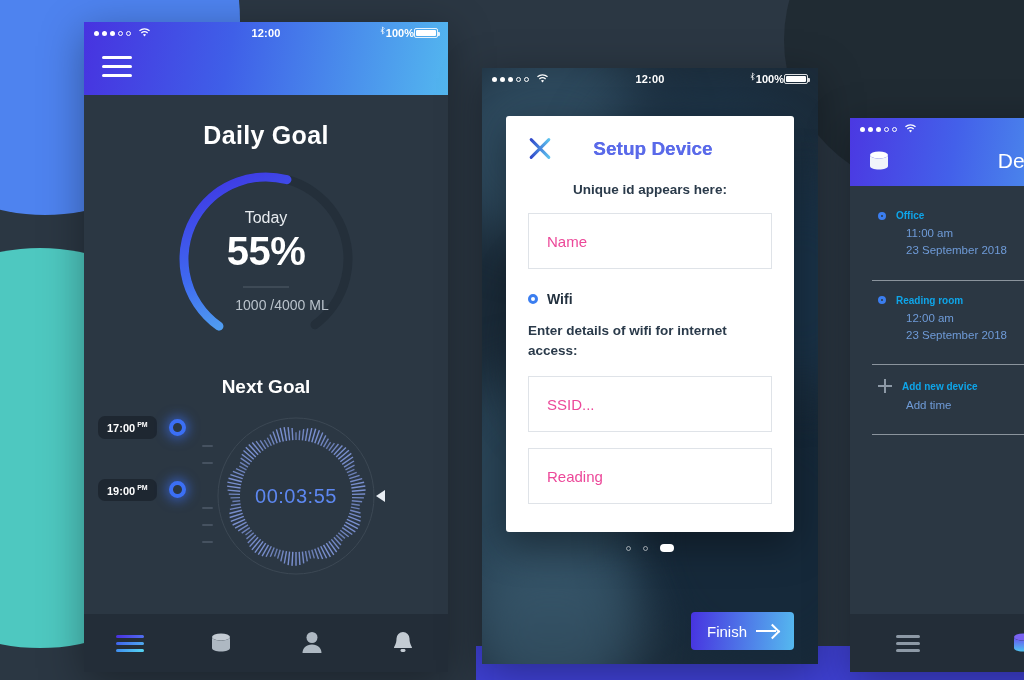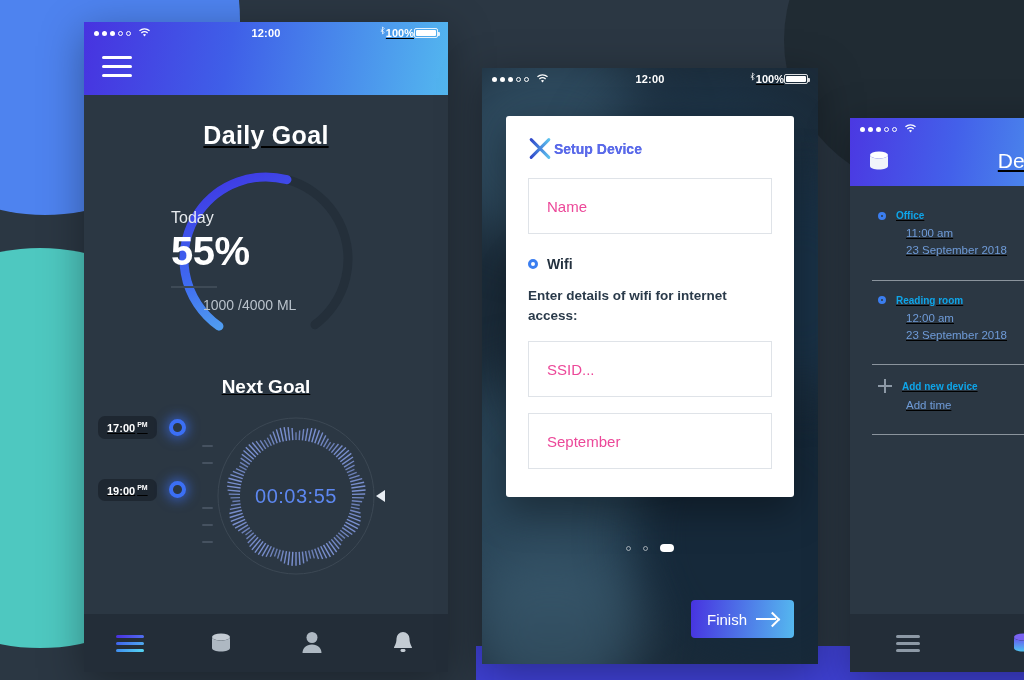--- a/index.html
+++ b/index.html
@@ -39,21 +39,21 @@
     background:#4042d8;
   }
   .block-indigo-left {
     position:absolute; left:-40px; top:-40px;
     width:120px; height:150px;
     background:#4e83ef;
   }
 
   
   .phone { position:absolute; overflow:hidden; background:#2b3743;
-           box-shadow:0 10px 40px rgba(0,0,0,.35);text-decoration:underline; }
+           box-shadow:0 10px 40px rgba(0,0,0,.35); }
 
   
   .statusbar { height:22px; display:flex; align-items:center;
                padding:0 10px; color:#fff; font-size:11px; font-weight:bold;
                position:relative; }
   .sb-dots { display:flex; gap:3px; align-items:center; }
   .sb-dot { width:5px; height:5px; border-radius:50%; background:#fff; }
   .sb-dot.hollow { background:transparent; border:1px solid #fff; width:5px; height:5px; }
   .sb-wifi { margin-left:7px; width:13px; height:10px; position:relative; }
   .sb-time { position:absolute; left:0; right:0; text-align:center;
@@ -72,21 +72,21 @@
   .p1-hdr-inner { padding:12px 0 0 18px; }
   .burger { width:30px; cursor:pointer; }
   .burger span { display:block; height:3px; background:#fff; border-radius:2px; margin-bottom:6px; }
   .burger span:last-child { margin-bottom:0; }
 
   .p1-body { height:519px; position:relative; }
   .p1-title { text-align:center; color:#fff; font-size:25px; font-weight:bold;
               letter-spacing:.3px; padding-top:26px; }
   .gauge-wrap { position:relative; width:190px; height:190px; margin:14px auto 0; }
   .gauge-center { position:absolute; inset:0; display:flex; flex-direction:column;
-                  justify-content:center; }
+                  align-items:center; justify-content:center; }
   .g-today { color:#e7ebef; font-size:16px; margin-top:4px; }
   .g-pct { color:#fff; font-size:40px; font-weight:bold; letter-spacing:-.5px; margin-top:2px;}
   .g-rule { width:46px; height:2px; background:#3e4a56; margin-top:12px; }
   .g-ml { color:#b9c2cb; font-size:14px; margin-top:9px;margin-left:32px; }
 
   .p1-title2 { text-align:center; color:#fff; font-size:19px; font-weight:bold;
                margin-top:22px; }
 
   .timerrow { display:flex; align-items:flex-start; margin-top:18px; padding-left:14px; }
   .tcol { width:110px; }
@@ -124,39 +124,39 @@
   .p2-top { position:relative; }
   .p2-card { position:absolute; left:24px; top:48px; width:288px;
              background:#fff; border-radius:3px; padding:20px 22px 28px;
              box-shadow:0 14px 38px rgba(0,0,0,.35); }
   .p2-cardhead { display:flex; align-items:center; }
   .xicon { width:26px; height:26px; position:relative; cursor:pointer; flex:none; }
   .xicon i { position:absolute; left:-2px; top:11px; width:28px; height:3px;
              border-radius:2px; background:linear-gradient(90deg,#2f44c9,#5ec6ef); }
   .xicon i:first-child { transform:rotate(45deg); }
   .xicon i:last-child  { transform:rotate(-45deg); }
-  .p2-title { flex:1; font-size:14px; font-weight:bold;
+  .p2-title { flex:1; text-align:center; font-size:19px; font-weight:bold;
               background:linear-gradient(90deg,#4a5ae8,#6b7ef0);
               -webkit-background-clip:text; background-clip:text; color:#5a6ae9;
               margin-right:20px; }
   .p2-sub { text-align:center; font-size:13.5px; font-weight:bold; color:#2a3a4a;
             margin-top:20px; }
   .field { border:1px solid #dfe3e8; height:56px; display:flex; align-items:center;
            padding:0 18px; margin-top:16px; color:#ec4899; font-size:15px; cursor:text; }
   .wifi-row { display:flex; align-items:center; gap:9px; margin-top:22px; }
   .wifi-ring { width:10px; height:10px; border-radius:50%; border:3px solid #3b7ef0;
                background:#fff; box-shadow:0 0 0 0 rgba(0,0,0,0); flex:none; }
   .wifi-label { font-size:14px; font-weight:bold; color:#23313f; }
   .wifi-help { font-size:13.5px; font-weight:bold; color:#2a3a4a; margin-top:14px;
                line-height:1.45; }
   .dots-ind { position:absolute; left:0; right:0; bottom:112px; display:flex;
               justify-content:center; align-items:center; gap:12px; }
   .d-sm { width:5px; height:5px; border-radius:50%; border:1px solid rgba(255,255,255,.55); }
   .d-lg { width:14px; height:8px; border-radius:4px; background:#fff; }
-  .finish-btn { position:absolute; right:24px; bottom:26px; width:103px; height:38px;
+  .finish-btn { position:absolute; right:24px; bottom:14px; width:103px; height:38px;
                 border-radius:4px; display:flex; align-items:center; justify-content:center;
                 gap:9px; color:#fff; font-size:15px; cursor:pointer;
                 background:linear-gradient(95deg,#4733e0,#55b9ef); }
   .arrow-ico { width:22px; height:12px; position:relative; }
   .arrow-ico:before { content:""; position:absolute; left:0; top:5px; width:20px;
                       height:2px; background:#fff; }
   .arrow-ico:after { content:""; position:absolute; right:0; top:1px; width:9px;
                      height:9px; border-top:2px solid #fff; border-right:2px solid #fff;
                      transform:rotate(45deg); }
 
@@ -480,36 +480,37 @@
   </div>
 
   <div class="p2-card">
     <div class="p2-cardhead">
       <div class="xicon">
           <i></i>
           <i></i>
         </div>
       <div class="p2-title">Setup Device</div>
     </div>
+    <div class="p2-sub">Unique id appears here:</div>
 
     <div class="field">
       <span>Name</span>
     </div>
 
     <div class="wifi-row">
       <span class="wifi-ring"></span>
       <span class="wifi-label">Wifi</span>
     </div>
     <div class="wifi-help">Enter details of wifi for internet access:</div>
 
     <div class="field">
       <span>SSID...</span>
     </div>
     <div class="field">
-      <span>September</span>
+      <span>Reading</span>
     </div>
   </div>
 
   <div class="dots-ind">
     <span class="d-sm"></span>
     <span class="d-sm"></span>
     <span class="d-lg"></span>
   </div>
 
   <div class="finish-btn">

